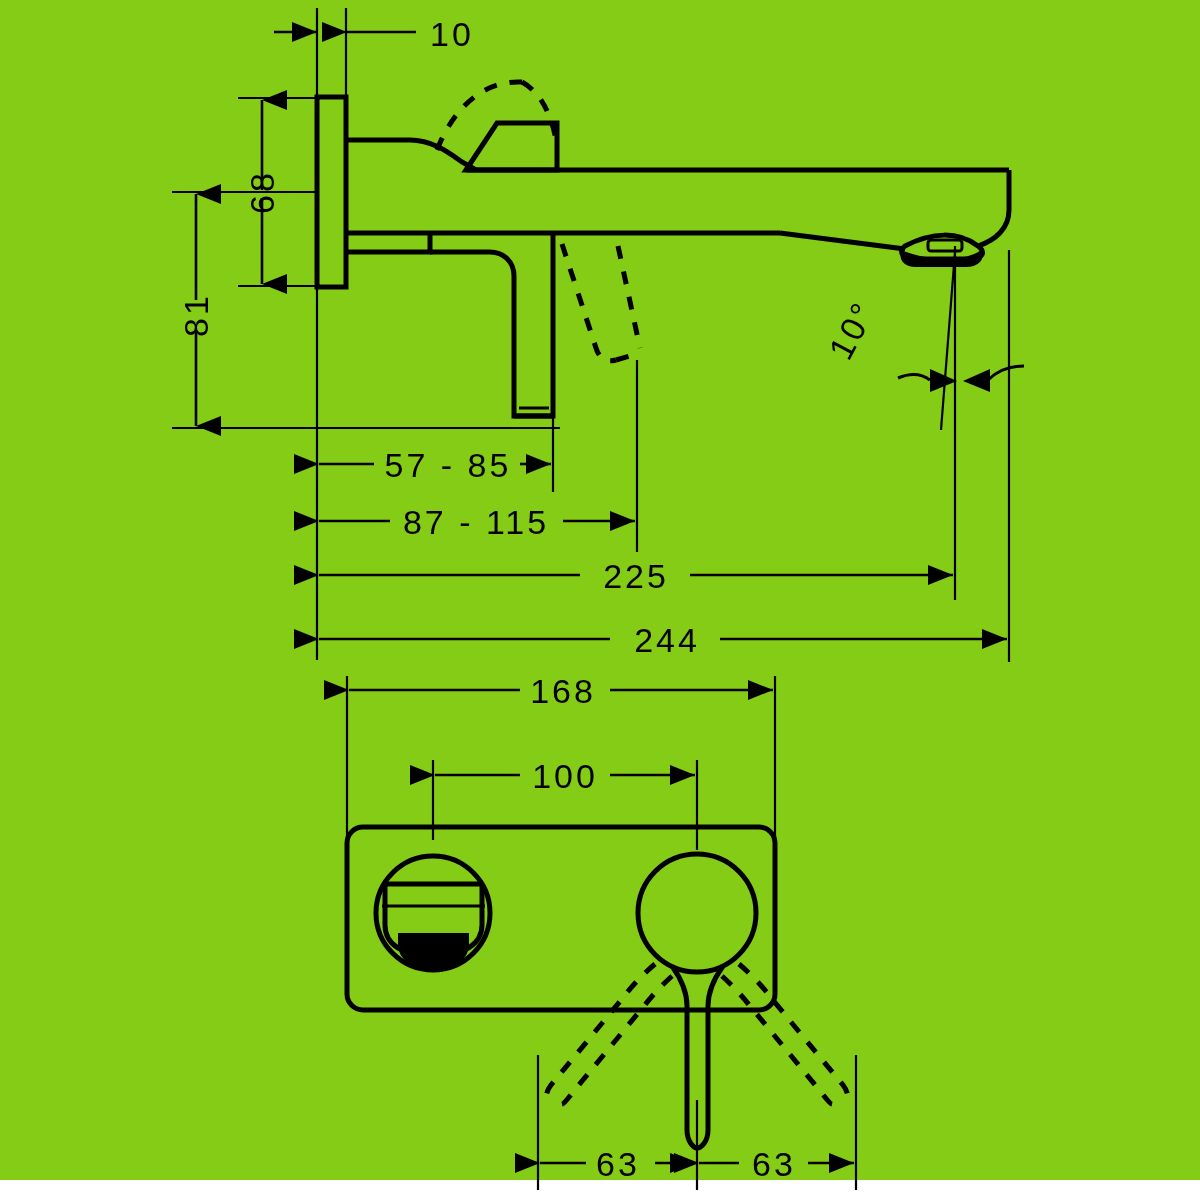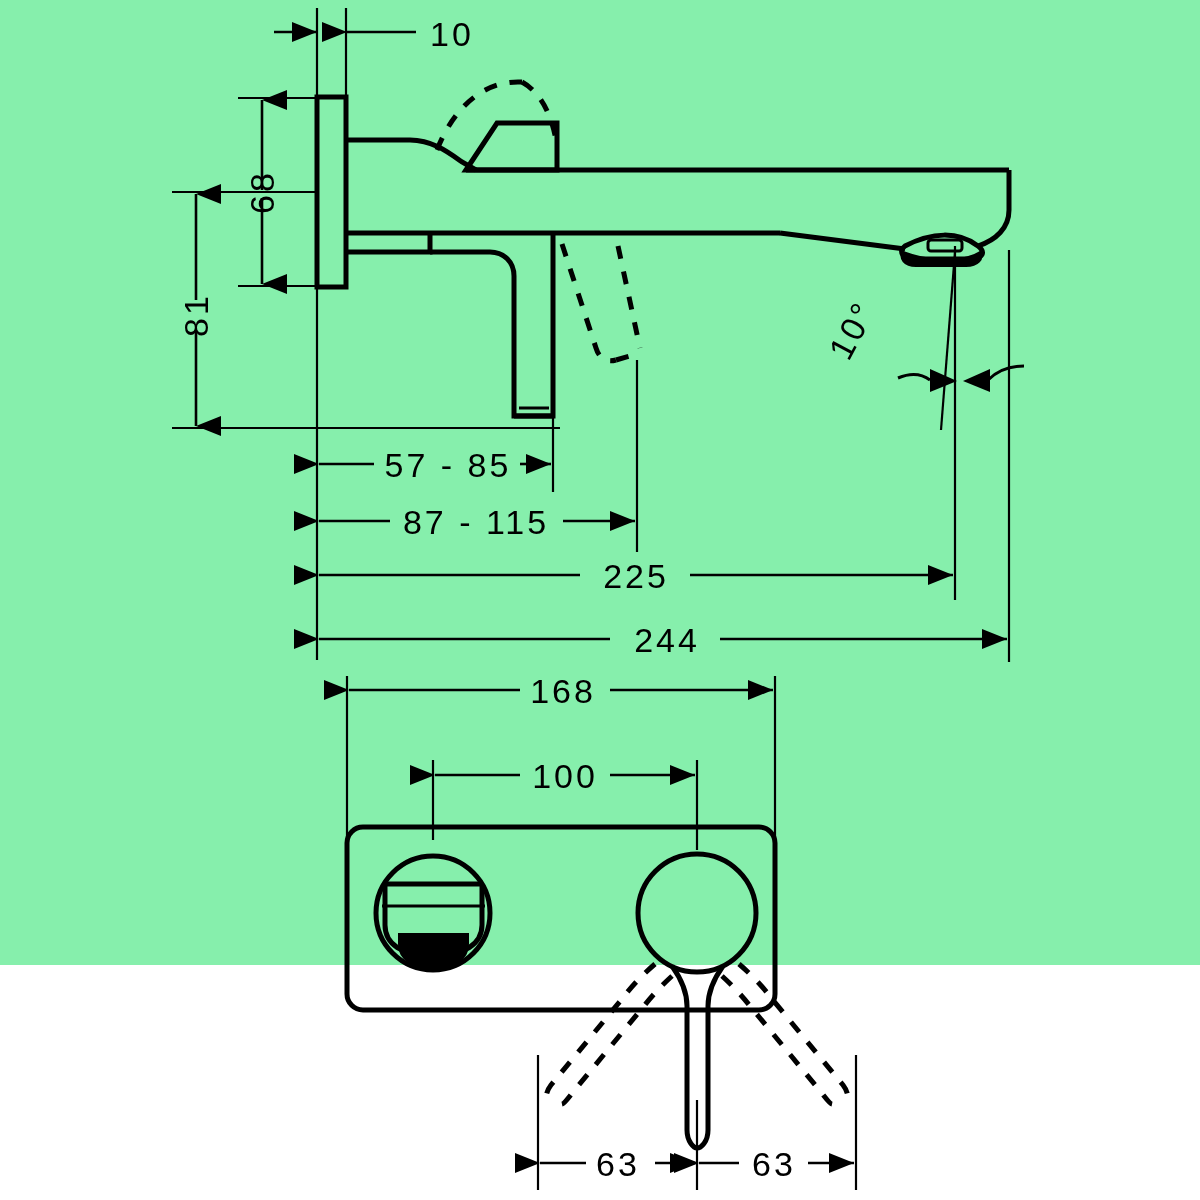--- a/index.html
+++ b/index.html
@@ -1,21 +1,21 @@
 <!DOCTYPE html>
 <html><head>
 <meta charset="utf-8">
 <style>
   html,body{margin:0;padding:0;background:#ffffff;}
   body{
     width:1200px;height:1200px;
     font-family:"Liberation Sans", sans-serif;
     overflow:hidden;
   }
-  #stage{position:relative;width:1200px;height:965px;background:#86efac;}
+  #stage{position:relative;width:1200px;height:1180px;background:#84cc16;}
   svg#drawing{position:absolute;left:0;top:0;width:1200px;height:1200px;display:block;}
   text{font-family:"Liberation Sans", sans-serif;fill:#000;}
   .dim-text{font-size:34px;letter-spacing:3px;}
   .obj{fill:none;stroke:#000;stroke-width:5;stroke-linejoin:miter;stroke-linecap:butt;}
   .obj-thin{fill:none;stroke:#000;stroke-width:3;}
   .obj-fill{fill:#000;stroke:#000;stroke-width:2;}
   .ext{fill:none;stroke:#000;stroke-width:2.2;}
   .dimline{fill:none;stroke:#000;stroke-width:2.6;}
   .dashed{fill:none;stroke:#000;stroke-width:5;stroke-dasharray:13 13;stroke-linecap:butt;}
   .arrow{fill:#000;stroke:none;}

